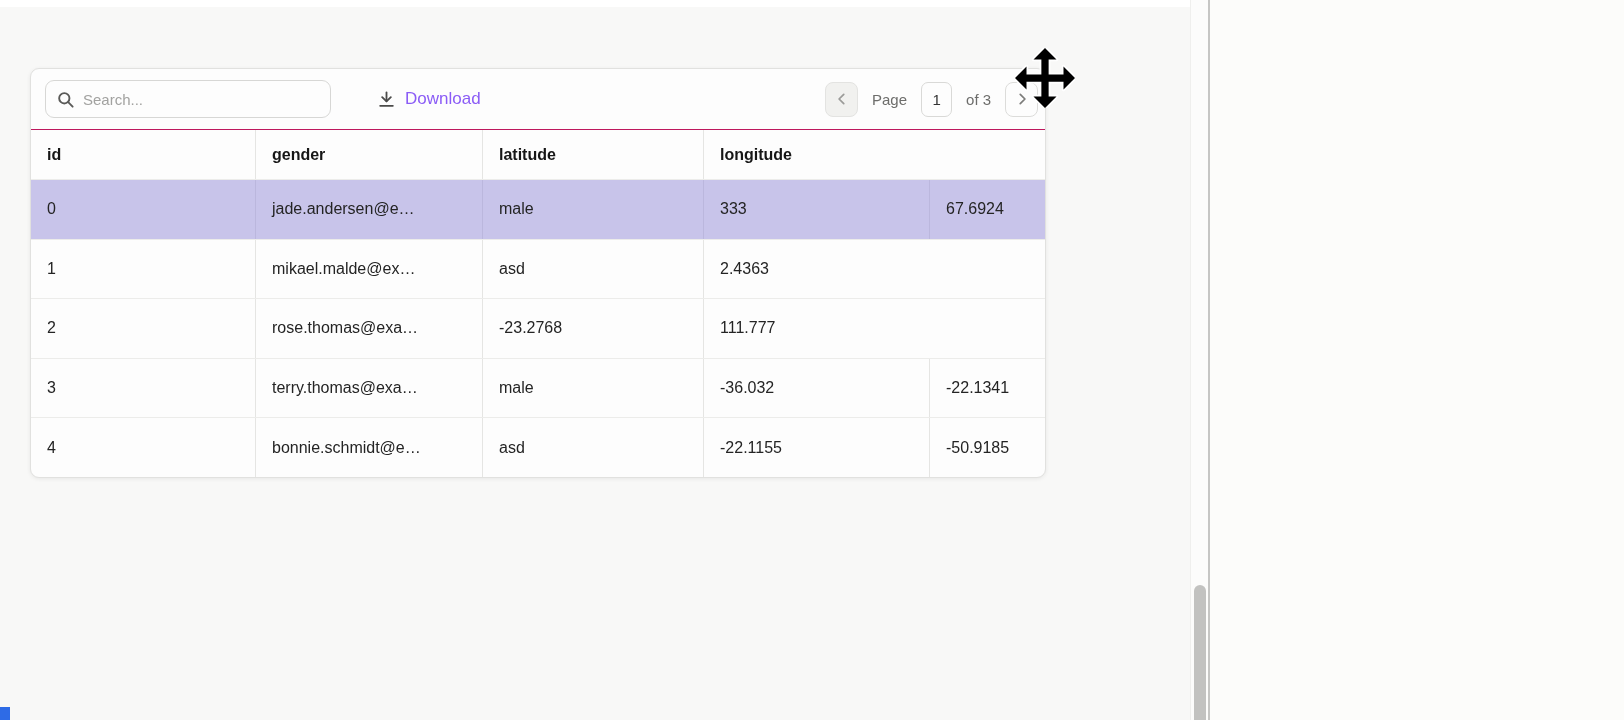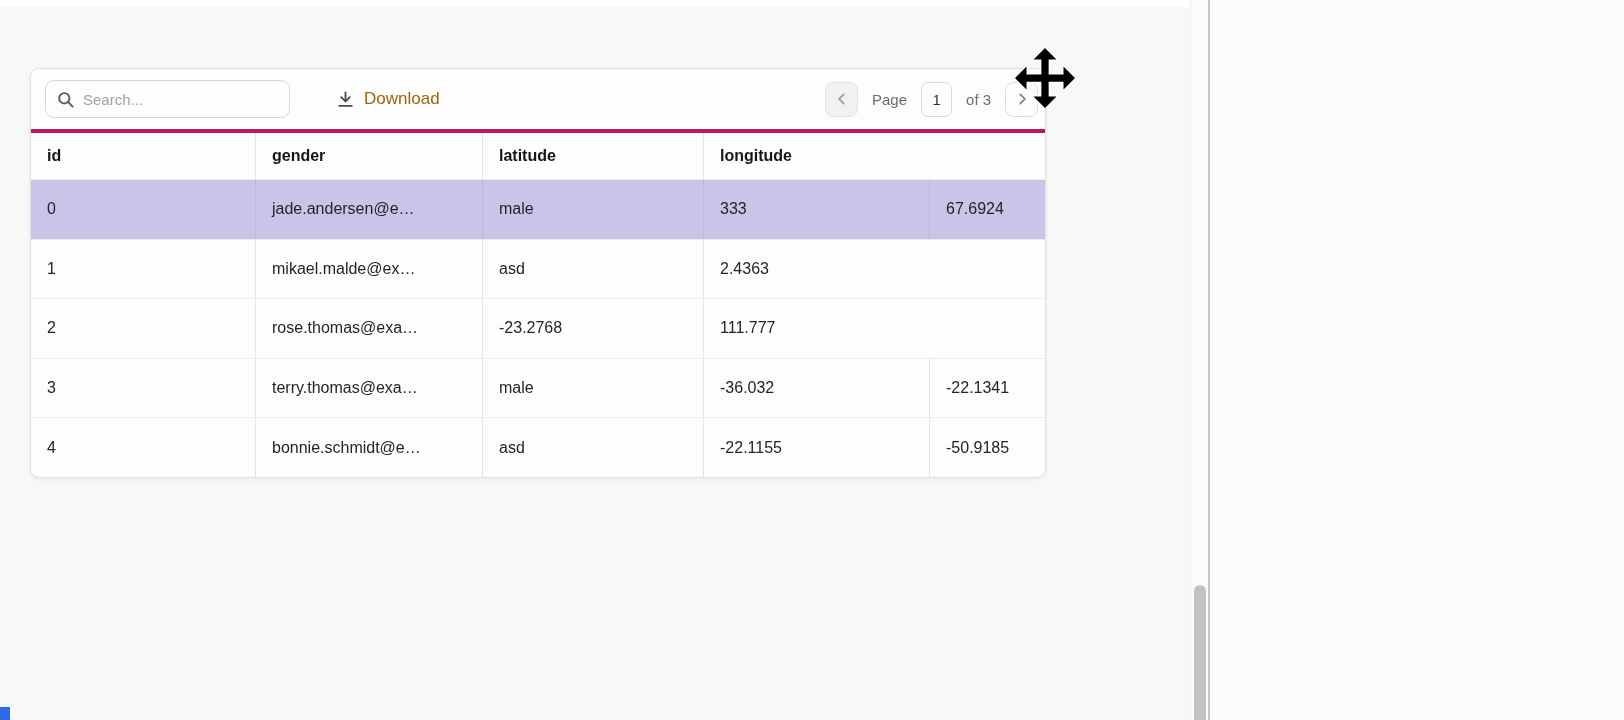--- a/index.html
+++ b/index.html
@@ -21,38 +21,38 @@
     border-radius: 9px;
     box-shadow: 0 1px 4px rgba(0,0,0,0.07);
     overflow: hidden;
   }
   
   .toolbar {
     height: 60px; display: flex; align-items: center; position: relative;
     padding: 0 14px;
   }
   .search-box {
-    width: 245px; height: 38px;
+    width: 286px; height: 38px;
     border: 1px solid #d7d7d5; border-radius: 9px;
     display: flex; align-items: center; gap: 8px;
     padding: 0 10px; background: #fdfdfd;
   }
   .search-box svg { flex: 0 0 auto; }
   .search-box input {
     border: none; outline: none; background: transparent;
     font-family: "Liberation Sans", sans-serif;
     font-size: 15px; color: #333; width: 100%;
   }
   .search-box input::placeholder { color: #a2a2a0; }
   .download-btn {
     margin-left: 46px;
     display: flex; align-items: center; gap: 9px;
     background: none; border: none; cursor: pointer;
     font-family: "Liberation Sans", sans-serif;
-    font-size: 17px; color: #a16207;
+    font-size: 17px; color: #8b5cf6;
   }
   .pagination {
     position: absolute; left: 794px; top: 0; height: 60px;
     display: flex; align-items: center; gap: 14px;
     color: #6d6d6b; font-size: 15px;
   }
   .page-btn {
     width: 33px; height: 35px; border-radius: 8px;
     display: flex; align-items: center; justify-content: center;
     background: #fdfdfd; border: 1px solid #dcdcda; cursor: pointer;
@@ -61,21 +61,21 @@
   .page-input {
     width: 31px; height: 35px; border: 1px solid #d9d9d7; border-radius: 7px;
     text-align: center; font-family: "Liberation Sans", sans-serif;
     font-size: 15px; color: #333; background: #fdfdfd; outline: none;
   }
   
   .thead, .trow {
     display: grid;
     grid-template-columns: 224px 227px 221px 226px 116px;
   }
-  .thead { height: 50px; border-top: 4px solid #be185d; }
+  .thead { height: 50px; border-top: 1px solid #be185d; }
   .thead .cell {
     font-weight: bold; font-size: 16px; color: #161616;
     display: flex; align-items: center; padding-left: 16px;
     white-space: nowrap; overflow: hidden;
   }
   .trow { height: 59.6px; border-top: 1px solid #ececea; }
   .trow .cell {
     font-size: 16px; color: #242424;
     display: flex; align-items: center; padding-left: 16px;
     white-space: nowrap; overflow: hidden;

